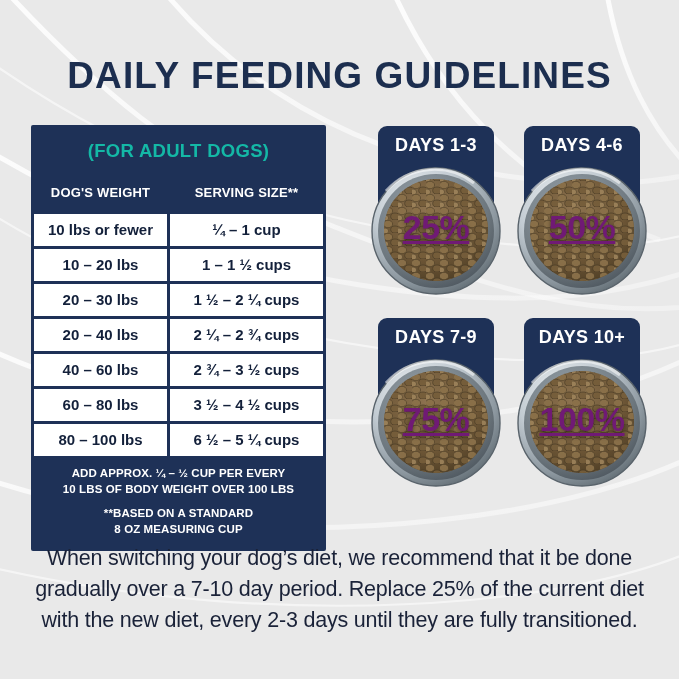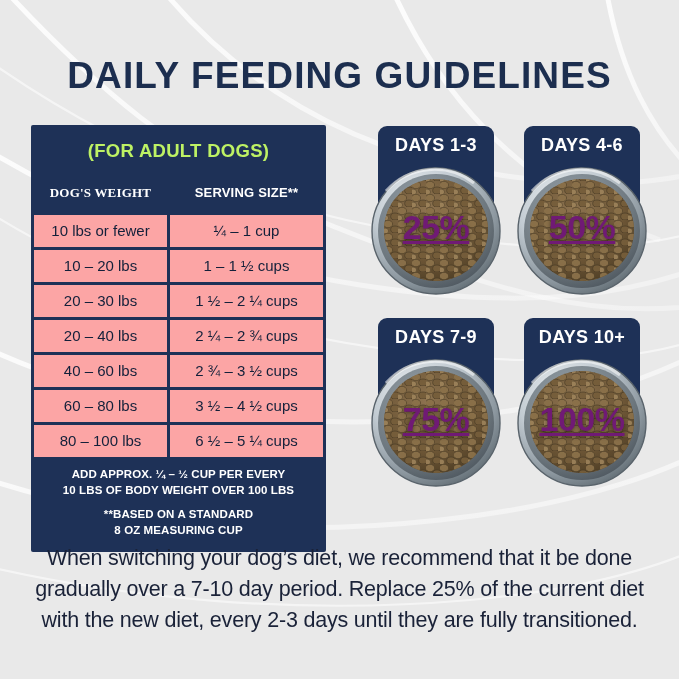--- a/index.html
+++ b/index.html
@@ -24,33 +24,33 @@
 
   
   .feeding-table{
     position:absolute;left:31px;top:125px;width:295px;
     background:#1e3157;
     border-radius:2px;
     padding:3px;
     box-sizing:border-box;
   }
   .tbl-title{
-    color:#bef264;font-weight:bold;font-size:18.5px;
+    color:#14b8a6;font-weight:bold;font-size:18.5px;
     text-align:center;padding:12px 0 13px 0;letter-spacing:.3px;
   }
   .tbl-head{display:flex;gap:3px;}
   .tbl-head > div{
     flex:1;color:#fff;font-weight:bold;font-size:13px;
     text-align:center;padding:10px 0 11px 0;letter-spacing:.2px;
   }
-  .tbl-head > div:first-child{flex:0 0 133px;font-family:Liberation Serif, serif;}
+  .tbl-head > div:first-child{flex:0 0 133px;}
   .row{display:flex;gap:3px;margin-top:3px;}
   .row .cell{
-    background:#fca5a5;color:#13203a;
-    font-size:15px;font-weight:normal;
+    background:#ffffff;color:#13203a;
+    font-size:15px;font-weight:bold;
     text-align:center;padding:7px 0 8px 0;
     flex:1;
   }
   .row .cell.w{flex:0 0 133px;}
   .tbl-foot{
     color:#fff;text-align:center;padding:10px 6px 11px 6px;
     font-size:11.5px;font-weight:bold;line-height:1.38;letter-spacing:.1px;
   }
   .tbl-foot .note{margin-top:8px;}
 

